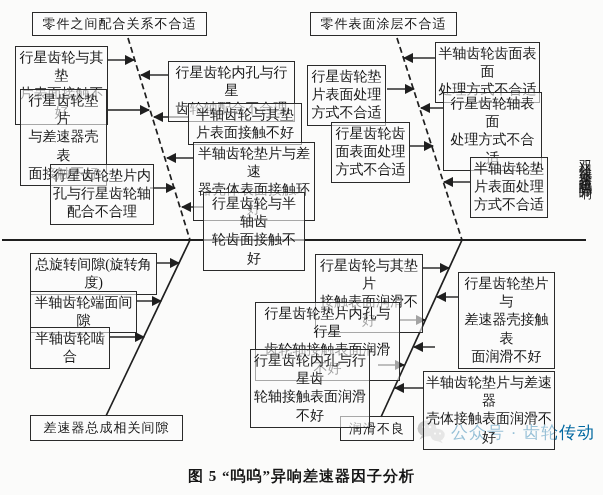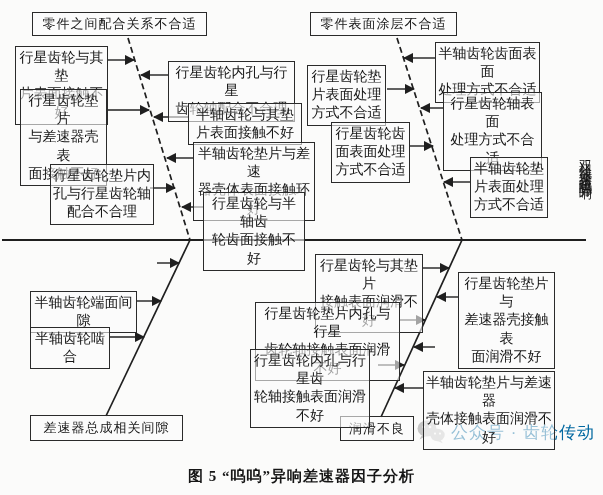--- a/index.html
+++ b/index.html
@@ -111,20 +111,21 @@
 方式不合适</div>
   <div class="cbox" style="left:443px;top:92px;width:99px;">行星齿轮轴表面
 处理方式不合适</div>
   <div class="cbox" style="left:331px;top:122px;width:79px;">行星齿轮齿
 面表面处理
 方式不合适</div>
   <div class="cbox" style="left:470px;top:157px;width:78px;">半轴齿轮垫
 片表面处理
 方式不合适</div>
 
+  <div class="cbox" style="left:30px;top:253px;width:127px;">总旋转间隙(旋转角度)</div>
   <div class="cbox" style="left:30px;top:291px;width:107px;">半轴齿轮端面间隙</div>
   <div class="cbox" style="left:30px;top:327px;width:80px;font-family:Liberation Mono, monospace;">半轴齿轮啮合</div>
 
   <div class="cbox" style="left:315px;top:254px;width:108px;">行星齿轮与其垫片
 接触表面润滑不好</div>
   <div class="cbox" style="left:255px;top:302px;width:145px;text-align:center;">行星齿轮垫片内孔与行星
 齿轮轴接触表面润滑不好</div>
   <div class="cbox" style="left:250px;top:349px;width:120px;">行星齿轮内孔与行星齿
 轮轴接触表面润滑不好</div>
   <div class="cbox" style="left:458px;top:272px;width:97px;">行星齿轮垫片与

